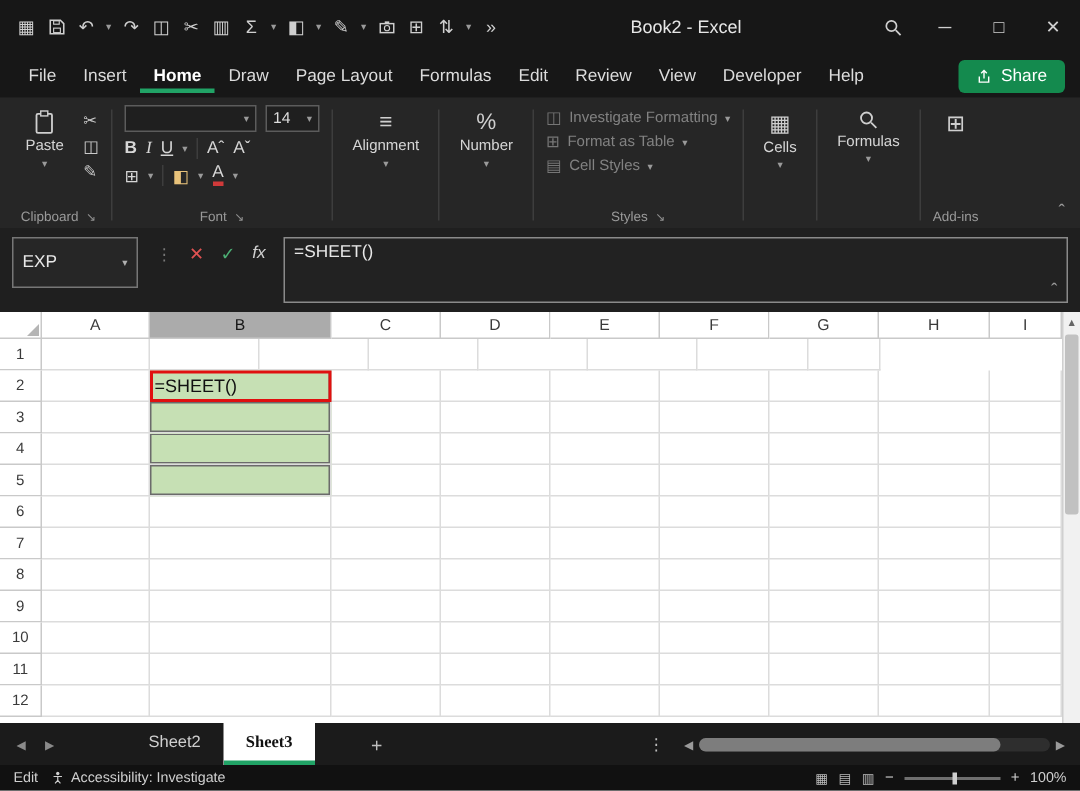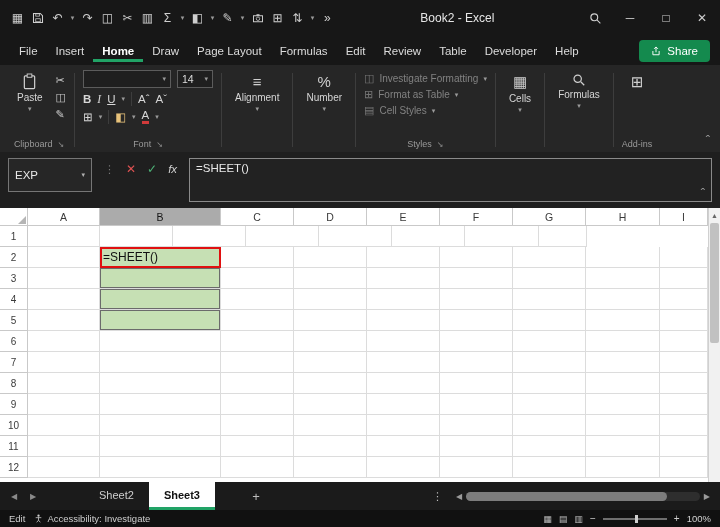--- a/index.html
+++ b/index.html
@@ -84,21 +84,21 @@
           padding: 0 3px; display: flex; align-items: center; overflow: hidden; white-space: nowrap; }
   .vscroll { width: 12px; background: #f1f1f1; border-left: 1px solid #d0d0d0; display: flex; flex-direction: column; }
   .vs-up { height: 14px; font-size: 7px; color: #666; display: flex; align-items: center; justify-content: center; }
   .vs-thumb { margin: 1px; height: 120px; background: #c1c1c1; border-radius: 2px; }
 
   
   .tabbar { height: 28px; background: #1b1b1b; display: flex; align-items: center; padding: 0 6px; gap: 3px; flex: none; }
   .tabnav { width: 16px; text-align: center; font-size: 8px; color: #8a8a8a; }
   .stabs { display: flex; align-items: stretch; height: 28px; margin-left: 40px; }
   .stab { padding: 7px 15px 0; font-size: 11px; color: #cfcfcf; }
-  .stab.active { background: #fff; color: #111; font-weight: 700; box-shadow: inset 0 -3px 0 #21A366; }
+  .stab.active { background: #fff; color: #111; font-weight: 700; box-shadow: inset 0 -3px 0 #21A366; font-family: Liberation Serif, serif; }
   .addtab { margin-left: 28px; font-size: 13px; color: #bdbdbd; width: 20px; text-align: center; }
   .tmenu { margin-left: auto; color: #bdbdbd; font-size: 11px; padding: 0 10px; }
   .hscroll { display: flex; align-items: center; gap: 4px; width: 258px; padding-right: 4px; }
   .hs-arrow { font-size: 8px; color: #9a9a9a; }
   .hs-track { flex: 1; height: 9px; background: #2e2e2e; border-radius: 5px; display: flex; }
   .hs-thumb { width: 86%; height: 9px; background: #7d7d7d; border-radius: 5px; }
 
   
   .statusbar { height: 17px; background: #111; display: flex; align-items: center; padding: 0 9px; gap: 9px;
                font-size: 9.5px; color: #cfcfcf; flex: none; }
@@ -163,21 +163,21 @@
 
   <div class="menubar">
     <span class="mtab">File</span>
     <span class="mtab">Insert</span>
     <span class="mtab active">Home</span>
     <span class="mtab">Draw</span>
     <span class="mtab">Page Layout</span>
     <span class="mtab">Formulas</span>
     <span class="mtab">Edit</span>
     <span class="mtab">Review</span>
-    <span class="mtab">Table</span>
+    <span class="mtab">View</span>
     <span class="mtab">Developer</span>
     <span class="mtab">Help</span>
     <div class="sharebtn">
       <svg class="ic" width="10" height="10" viewBox="0 0 16 16">
           <path d="M8 10V2M5 4.5L8 1.5l3 3M3 8v6h10V8" fill="none" stroke="#fff" stroke-width="1.5"></path>
         </svg>
       <span>Share</span>
     </div>
   </div>
 

